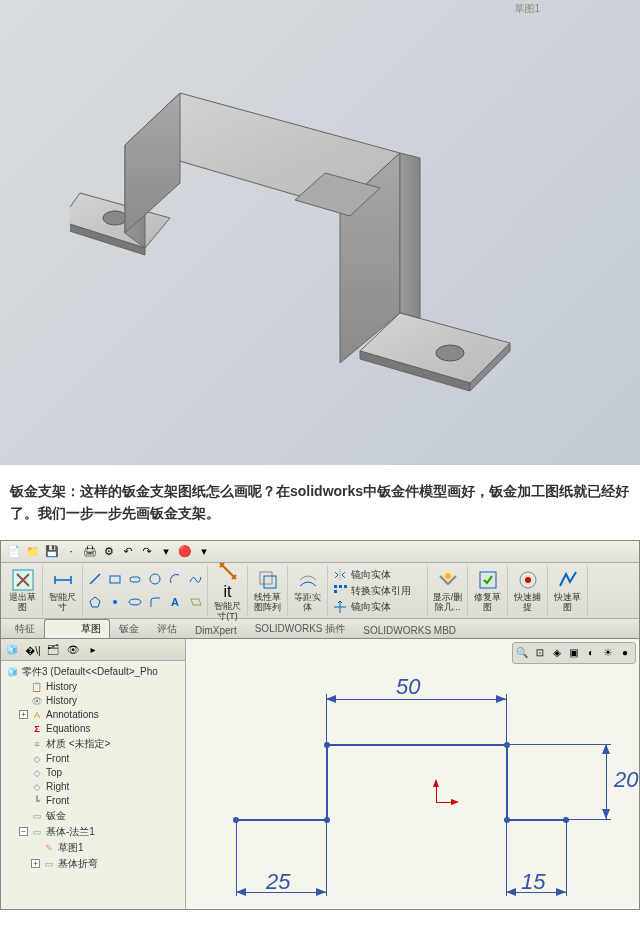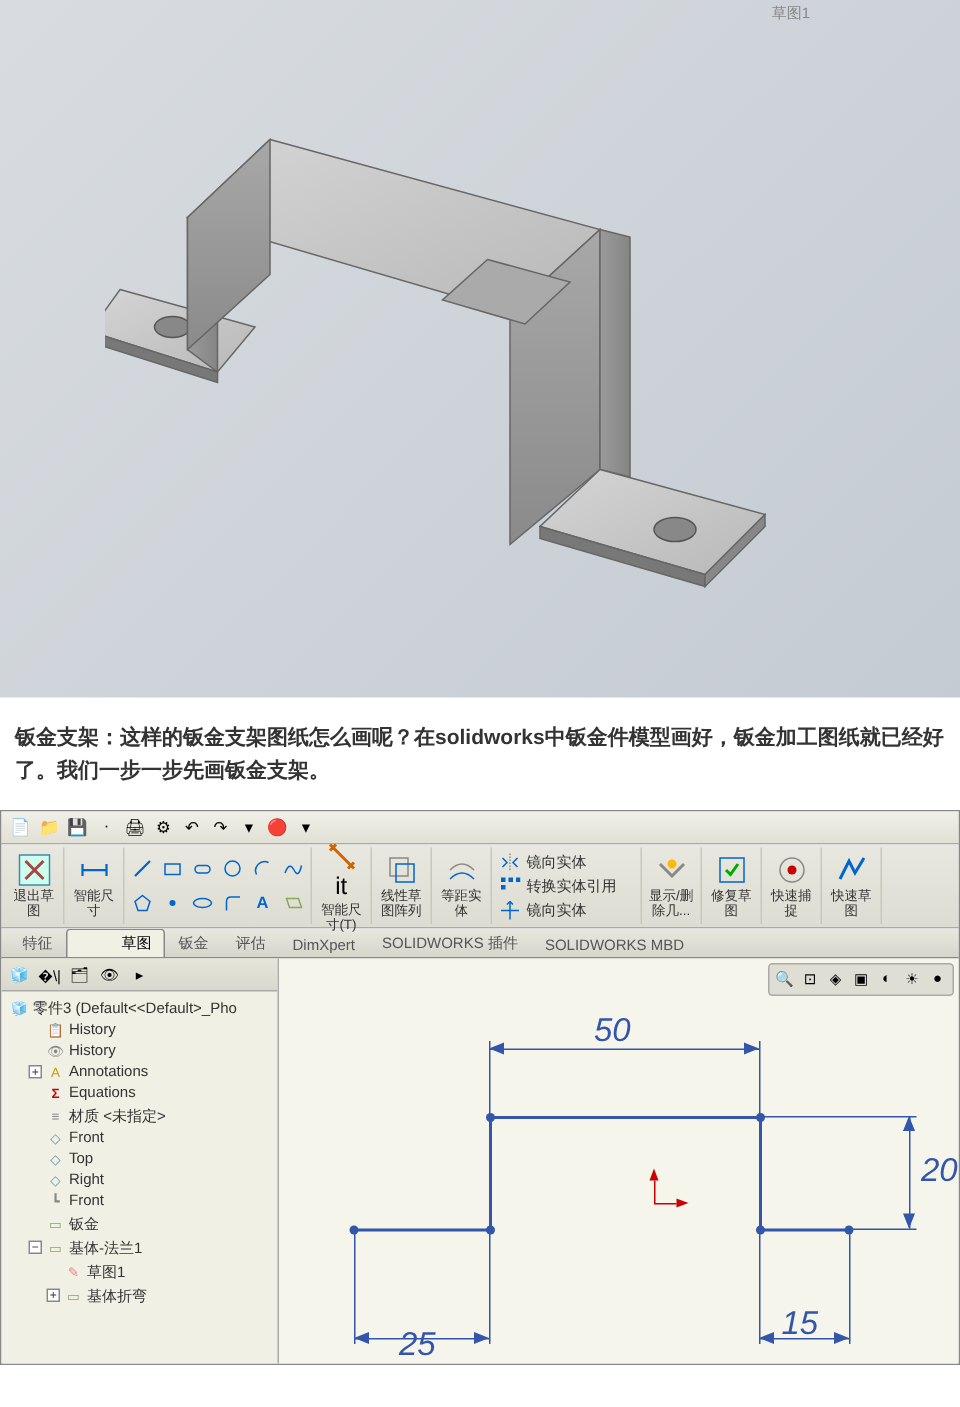--- a/index.html
+++ b/index.html
@@ -442,21 +442,21 @@
       <div class="origin-line-v" style="left:250px; top:148px;"></div>
       <div class="origin-line-h" style="left:250px; top:163px;"></div>
       <div class="origin-arrow-v" style="left:247px; top:140px;"></div>
       <div class="origin-arrow-h" style="left:265px; top:160px;"></div>
 
       <div class="dim-ext v" style="left:50px; top:182px; height:75px;"></div>
       <div class="dim-ext v" style="left:140px; top:182px; height:75px;"></div>
       <div class="dim-line h" style="left:50px; top:253px; width:90px;"></div>
       <div class="arrow-h left" style="left:50px; top:249px;"></div>
       <div class="arrow-h right" style="left:130px; top:249px;"></div>
-      <div class="dim-text" style="left:80px; top:230px;margin-top:14px;">25</div>
+      <div class="dim-text" style="left:80px; top:230px;">25</div>
 
       <div class="dim-ext v" style="left:320px; top:182px; height:75px;"></div>
       <div class="dim-ext v" style="left:380px; top:182px; height:75px;"></div>
       <div class="dim-line h" style="left:320px; top:253px; width:60px;"></div>
       <div class="arrow-h left" style="left:320px; top:249px;"></div>
       <div class="arrow-h right" style="left:370px; top:249px;"></div>
       <div class="dim-text" style="left:335px; top:230px;">15</div>
     </div>
   </div>
 </div>

